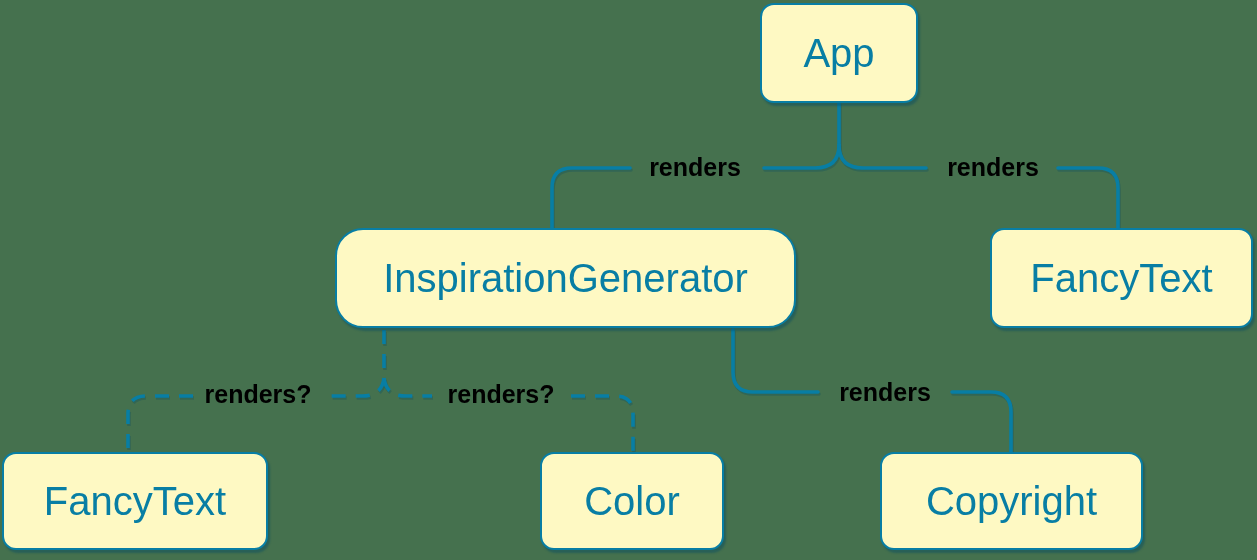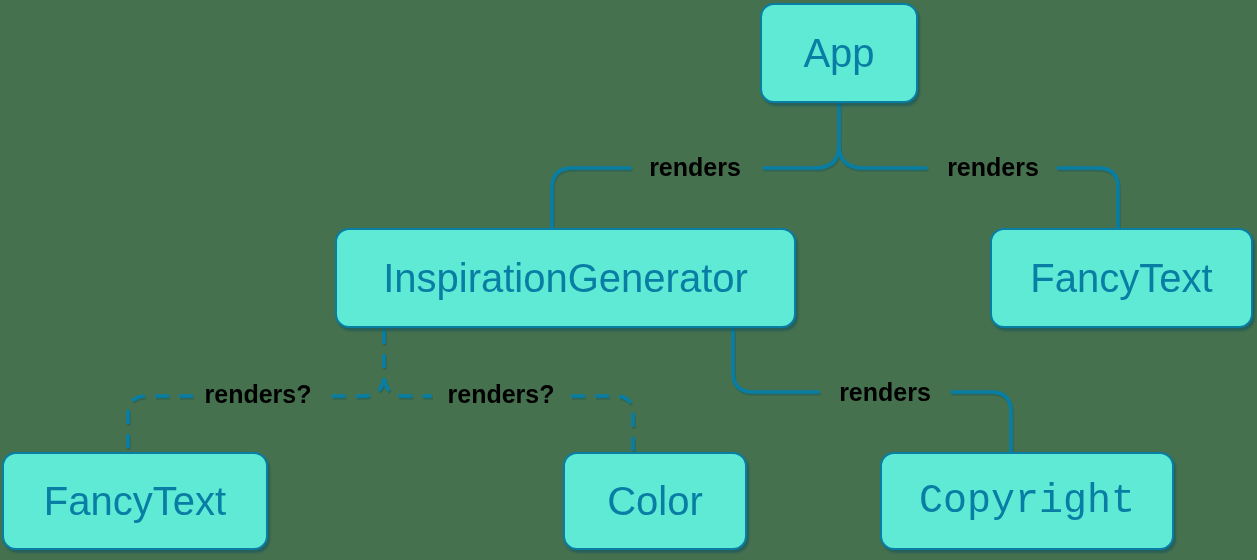--- a/index.html
+++ b/index.html
@@ -26,38 +26,38 @@
     stroke-width:3.6;
     stroke-linecap:round;
   }
   .edges-svg path.dashed{
     stroke-dasharray:14 10;
     stroke-linecap:butt;
   }
   .node{
     position:absolute;
     box-sizing:border-box;
-    background:#5eead4;
+    background:#fef9c3;
     border:2.5px solid #087EA4;
     border-radius:14px;
     box-shadow:2px 3px 2px rgba(7,75,100,0.45);
     display:flex;
     align-items:center;
     justify-content:center;
     color:#087EA4;
     font-size:40px;
     font-weight:500;
     white-space:nowrap;
   }
   #node-app        { left:760px; top:3px;   width:158px; height:100px; }
-  #node-ig         { left:335px; top:228px; width:461px; height:100px; }
+  #node-ig         { left:335px; top:228px; width:461px; height:100px;border-radius:28px; }
   #node-ft-top     { left:990px; top:228px; width:263px; height:100px; }
   #node-ft-bottom  { left:2px;   top:452px; width:266px; height:98px;  }
-  #node-color      { left:563px; top:452px; width:184px; height:98px;  }
-  #node-copyright  { left:880px; top:452px; width:294px; height:98px;font-family:Liberation Mono, monospace;  }
+  #node-color      { left:540px; top:452px; width:184px; height:98px;  }
+  #node-copyright  { left:880px; top:452px; width:263px; height:98px;  }
 
   .edge-label{
     position:absolute;
     transform:translate(-50%,-50%);
     color:#000000;
     font-size:25px;
     font-weight:700;
     white-space:nowrap;
   }
   #edge-label-0{ left:695px;  top:167px; }

